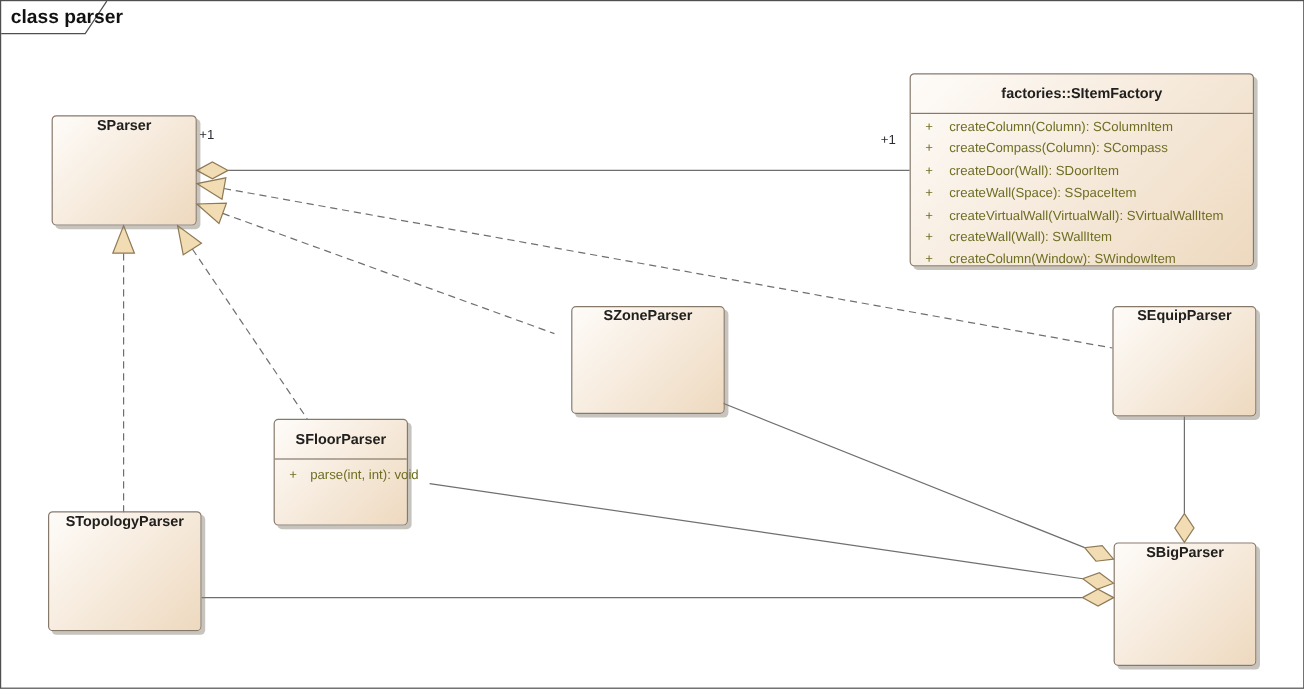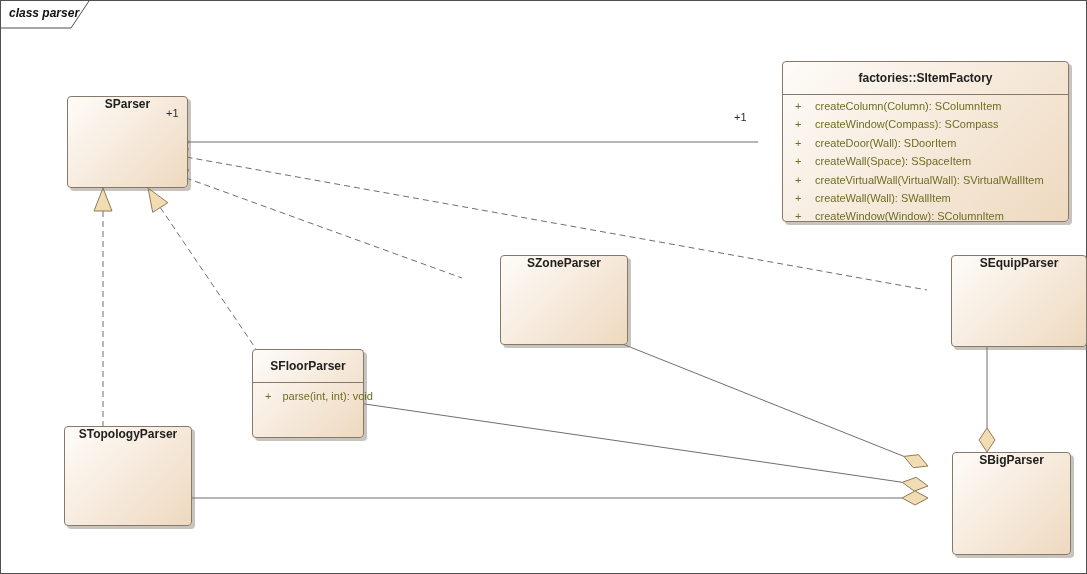--- a/index.html
+++ b/index.html
@@ -1,28 +1,28 @@
 <!DOCTYPE html>
 <html><head>
 <meta charset="utf-8">
 <style>
   html,body{margin:0;padding:0;background:#fff;}
   body{width:1087px;height:574px;position:relative;overflow:hidden;
        font-family:"Liberation Sans",sans-serif;}
   .frame{position:absolute;left:0;top:0;width:1085px;height:572px;
          border:1px solid #4f4f4f;background:#ffffff;}
-  .frame-label{position:absolute;left:9px;top:6px;font-size:12px;font-weight:bold;
-         color:#111;z-index:4;font-style:italic;}
+  .frame-label{position:absolute;left:9px;top:6px;font-size:16px;font-weight:bold;
+         color:#111;z-index:4;}
   svg.wires{position:absolute;left:0;top:0;z-index:1;pointer-events:none;}
   svg.wires [data-interactable="true"]{pointer-events:stroke;}
 
   .uml-class{position:absolute;z-index:2;box-sizing:border-box;
       border:1px solid #87796a;border-radius:4px;
       background:linear-gradient(135deg,#fefcf9 0%,#f7ecdf 45%,#eed9bf 100%);
-      box-shadow:3px 3px 0 rgba(130,122,108,0.45);margin-left:24px;}
+      box-shadow:3px 3px 0 rgba(130,122,108,0.45);}
   .uml-title{text-align:center;font-size:12px;font-weight:bold;
       color:#21201e;}
   .uml-title.compact{padding-top:9px;}
   .uml-sep{border-top:1px solid #87796a;margin-top:9px;}
   .uml-methods{padding-top:2px;}
   .m-row{display:flex;align-items:baseline;line-height:18.4px;font-size:11px;
       color:#6e6e23;white-space:nowrap;}
   .m-row .vis{width:9px;margin-left:12px;}
   .m-row .sig{margin-left:11px;}
   .floor-row{line-height:22px;}
@@ -96,50 +96,50 @@
 <div class="uml-class" style="left:758px;top:61px;width:287px;height:161px;" data-interactable="true">
   <div class="uml-title compact" data-interactable="false">factories::SItemFactory</div>
   <div class="uml-sep" data-interactable="false"></div>
   <div class="uml-methods" data-interactable="false">
     <div class="m-row" data-interactable="false">
       <span class="vis" data-interactable="false">+</span>
       <span class="sig" data-interactable="false">createColumn(Column): SColumnItem</span>
       </div>
     <div class="m-row" data-interactable="false">
       <span class="vis" data-interactable="false">+</span>
-      <span class="sig" data-interactable="false">createWindow(Compass): SCompass</span>
+      <span class="sig" data-interactable="false">createCompass(Column): SCompass</span>
       </div>
     <div class="m-row" data-interactable="false">
       <span class="vis" data-interactable="false">+</span>
       <span class="sig" data-interactable="false">createDoor(Wall): SDoorItem</span>
       </div>
     <div class="m-row" data-interactable="false">
       <span class="vis" data-interactable="false">+</span>
       <span class="sig" data-interactable="false">createWall(Space): SSpaceItem</span>
       </div>
     <div class="m-row" data-interactable="false">
       <span class="vis" data-interactable="false">+</span>
       <span class="sig" data-interactable="false">createVirtualWall(VirtualWall): SVirtualWallItem</span>
       </div>
     <div class="m-row" data-interactable="false">
       <span class="vis" data-interactable="false">+</span>
       <span class="sig" data-interactable="false">createWall(Wall): SWallItem</span>
       </div>
     <div class="m-row" data-interactable="false">
       <span class="vis" data-interactable="false">+</span>
-      <span class="sig" data-interactable="false">createWindow(Window): SColumnItem</span>
+      <span class="sig" data-interactable="false">createColumn(Window): SWindowItem</span>
       </div>
   </div>
 </div>
 
 <div class="uml-class" style="left:476px;top:255px;width:128px;height:90px;" data-interactable="true">
   <div class="uml-title" data-interactable="false">SZoneParser</div>
 </div>
 
-<div class="uml-class" style="left:927px;top:255px;width:136px;height:92px;" data-interactable="true">
+<div class="uml-class" style="left:927px;top:255px;width:120px;height:92px;" data-interactable="true">
   <div class="uml-title" data-interactable="false">SEquipParser</div>
 </div>
 
 <div class="uml-class" style="left:228px;top:349px;width:112px;height:89px;" data-interactable="true">
   <div class="uml-title compact" data-interactable="false">SFloorParser</div>
   <div class="uml-sep" data-interactable="false"></div>
   <div class="uml-methods" data-interactable="false">
     <div class="m-row floor-row" data-interactable="false">
       <span class="vis" data-interactable="false">+</span>
       <span class="sig" data-interactable="false">parse(int, int): void</span>

